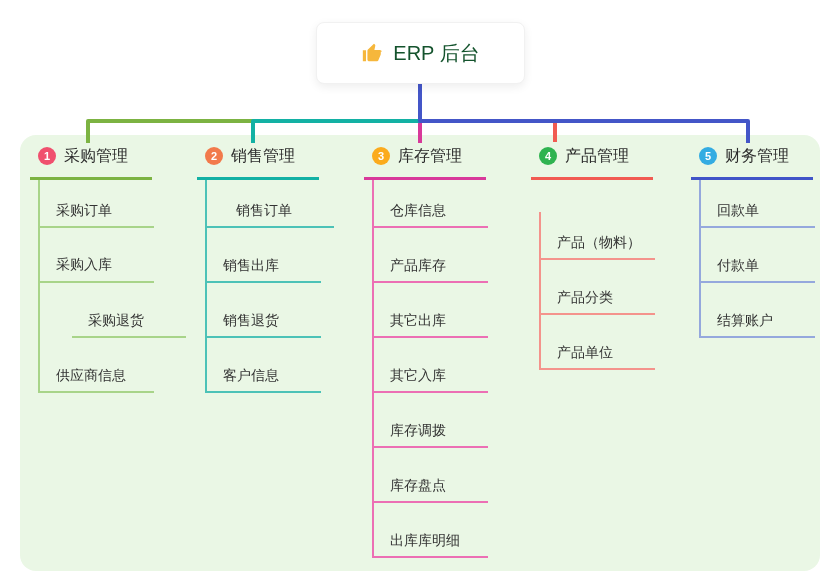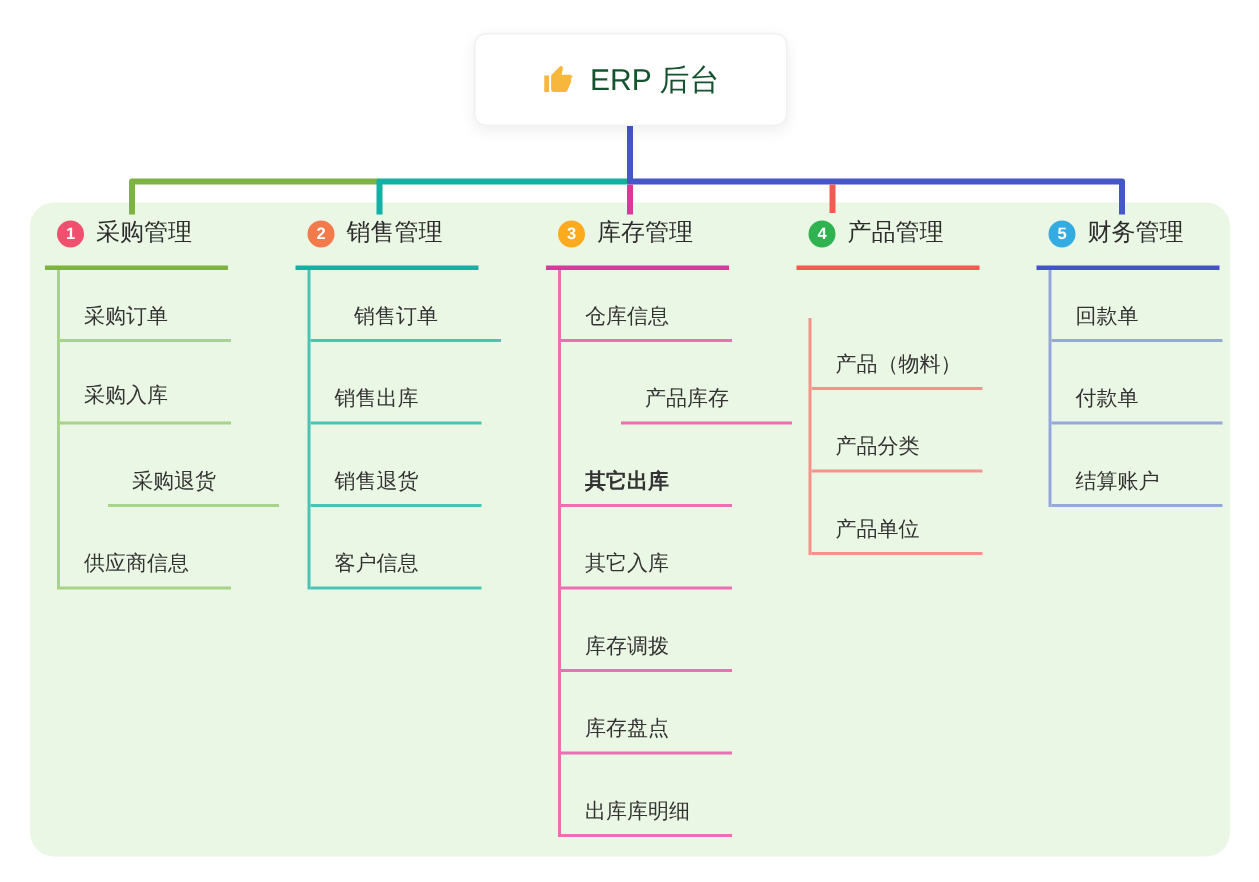--- a/index.html
+++ b/index.html
@@ -102,24 +102,24 @@
     </div>
     <div class="branch" style="left: 364px;">
       <div class="parent" style="border-bottom-color: rgb(216, 57, 154);">
         <span class="badge" style="background: rgb(251, 171, 29);">3</span>
         <span class="blabel">库存管理</span>
       </div>
       <div class="children" style="border-left-color: rgb(236, 111, 180);">
         <div class="child" style="border-bottom-color: rgb(236, 111, 180);">
       <span>仓库信息</span>
     </div>
-        <div class="child" style="border-bottom-color: rgb(236, 111, 180); margin-left: 40px;">
+        <div class="child" style="border-bottom-color: rgb(236, 111, 180);">
       <span>产品库存</span>
     </div>
-        <div class="child" style="border-bottom-color: rgb(236, 111, 180); font-weight: bold;">
+        <div class="child" style="border-bottom-color: rgb(236, 111, 180);">
       <span>其它出库</span>
     </div>
         <div class="child" style="border-bottom-color: rgb(236, 111, 180);">
       <span>其它入库</span>
     </div>
         <div class="child" style="border-bottom-color: rgb(236, 111, 180);">
       <span>库存调拨</span>
     </div>
         <div class="child" style="border-bottom-color: rgb(236, 111, 180);">
       <span>库存盘点</span>

